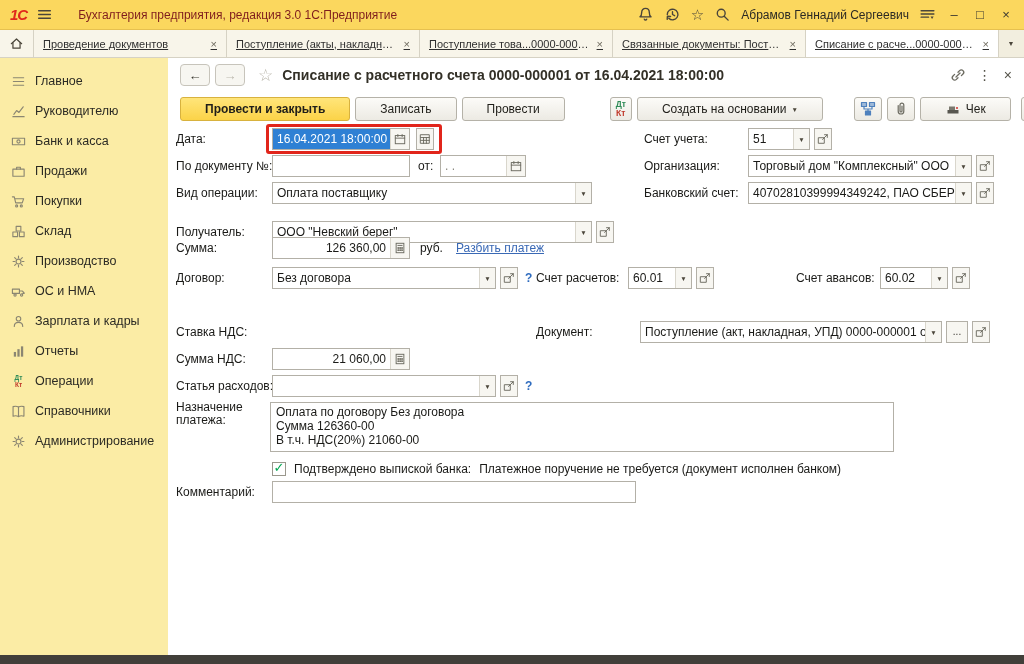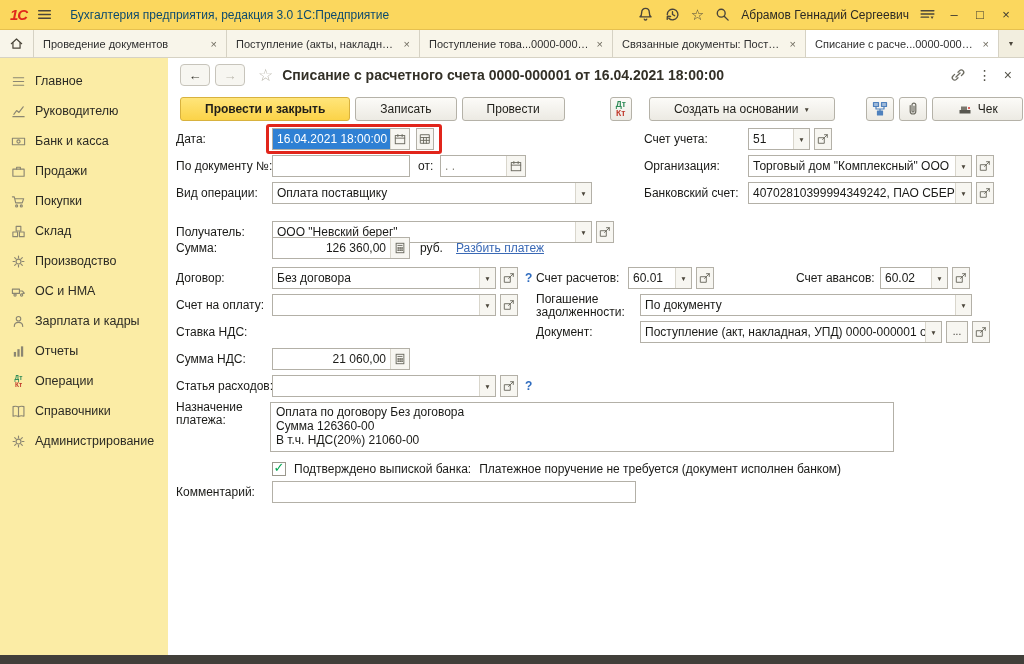--- a/index.html
+++ b/index.html
@@ -4,29 +4,29 @@
 <title>1С:Предприятие</title>
 <style>
   * { box-sizing: border-box; margin: 0; padding: 0; }
   html,body { width:1024px; height:664px; overflow:hidden; font-family:"Liberation Sans","DejaVu Sans",sans-serif; }
   .window { position:relative; width:1024px; height:664px; background:#fff; overflow:hidden; }
 
   
   .titlebar { height:30px; background:#fbd75e; border-bottom:1px solid #e6c04f; display:flex; align-items:center; padding:0 10px; gap:9px; }
   .logo { color:#e0281c; font-weight:bold; font-size:15px; font-style:italic; letter-spacing:-1px;text-align:center; }
   .tico { width:17px; height:17px; stroke:#4a453a; fill:none; stroke-width:1.3; stroke-linecap:round; stroke-linejoin:round; flex:none; cursor:pointer; }
-  .wtitle { font-size:12px; color:#0c4a6e; margin-left:8px; white-space:nowrap; }
+  .wtitle { font-size:12px; color:#7f1d1d; margin-left:16px; white-space:nowrap; }
   .tb-right { margin-left:auto; display:flex; align-items:center; gap:10px; }
   .tb-star { font-size:15px; color:#4a453a; line-height:17px; cursor:pointer; }
   .uname { font-size:12px; color:#2c2a24; white-space:nowrap; cursor:pointer; }
   .wctl { font-size:13px; color:#3a3831; width:16px; text-align:center; cursor:pointer; }
 
   
   .tabbar { height:28px; background:#f2eedf; border-bottom:1px solid #d6d2c4; display:flex; align-items:stretch; }
-  .tab { width:193px; display:flex; align-items:center; gap:6px; padding:4px 9px; border-right:1px solid #d6d2c4; background:#f8f5ea; font-size:11px; color:#2f2f2f; cursor:pointer; }
+  .tab { width:193px; display:flex; align-items:center; gap:6px; padding:4px 9px; border-right:1px solid #d6d2c4; background:#f8f5ea; font-size:11px; color:#2f2f2f; cursor:pointer;text-decoration:underline; }
   .tab.home { width:34px; justify-content:center; }
   .tab.active { background:#ffffff; }
   .tab-label { white-space:nowrap; overflow:hidden; text-overflow:ellipsis; flex:1; }
   .tab-close { color:#6e6a5e; font-size:11px; flex:none; cursor:pointer; }
   .tab-caret { width:24px; display:flex; align-items:center; justify-content:center; font-size:7px; color:#4a453a; cursor:pointer; }
   .hicon { width:15px; height:15px; stroke:#4a453a; fill:none; stroke-width:1.3; stroke-linecap:round; stroke-linejoin:round; }
 
   
   .content { display:flex; height:597px;border-radius:13px; }
   .sidebar { width:168px; background:#fbeca5; padding-top:8px; flex:none; }
@@ -276,21 +276,21 @@
       <div class="toolbar">
         <button class="btn primary">Провести и закрыть</button>
         <button class="btn">Записать</button>
         <button class="btn">Провести</button>
         <button class="btn icon-btn" style="margin-left:40px">
           <span class="dtkt-stack">
               <i>Дт</i>
               <i>Кт</i>
             </span>
         </button>
-        <button class="btn" style="margin-left:12px">
+        <button class="btn" style="">
           <span>Создать на основании</span>
           <span class="mini-caret">▼</span>
         </button>
         <button class="btn icon-btn" style="margin-left:26px">
           <svg class="bico" viewBox="0 0 16 16" style="stroke:#4f81bd">
               <rect x="1.5" y="1.5" width="5" height="4" fill="#9db9d9"></rect>
               <rect x="9.5" y="1.5" width="5" height="4" fill="#9db9d9"></rect>
               <rect x="5.5" y="10" width="5" height="4" fill="#4f81bd"></rect>
               <path d="M4 5.5v2.5h8V5.5M8 8v2"></path>
             </svg>
@@ -462,38 +462,20 @@
             <span class="caret">▼</span>
           </div>
           <button class="mini" style="left:784px">
               <svg viewBox="0 0 14 14">
                 <rect x="2" y="5.5" width="6.5" height="6.5"></rect>
                 <path d="M6.5 7.5L12 2M8.8 2H12v3.2"></path>
               </svg>
             </button>
         </div>
 
-        <div class="frow" style="top:170px">
-          <span class="lbl" style="left:8px">Счет на оплату:</span>
-          <div class="inp" style="left:104px;width:224px">
-            <span class="txt"></span>
-            <span class="caret">▼</span>
-          </div>
-          <button class="mini" style="left:332px">
-              <svg viewBox="0 0 14 14">
-                <rect x="2" y="5.5" width="6.5" height="6.5"></rect>
-                <path d="M6.5 7.5L12 2M8.8 2H12v3.2"></path>
-              </svg>
-            </button>
-          <span class="lbl lbl2" style="left:368px;width:98px">Погашение задолженности:</span>
-          <div class="inp" style="left:472px;width:332px">
-            <span class="txt">По документу</span>
-            <span class="caret">▼</span>
-          </div>
-        </div>
 
         <div class="frow" style="top:197px">
           <span class="lbl" style="left:8px">Ставка НДС:</span>
           <span class="lbl" style="left:368px">Документ:</span>
           <div class="inp" style="left:472px;width:302px">
             <span class="txt">Поступление (акт, накладная, УПД) 0000-000001 от 16.04.2</span>
             <span class="caret">▼</span>
           </div>
           <button class="mini" style="left:778px;width:22px">...</button>
           <button class="mini" style="left:804px">

